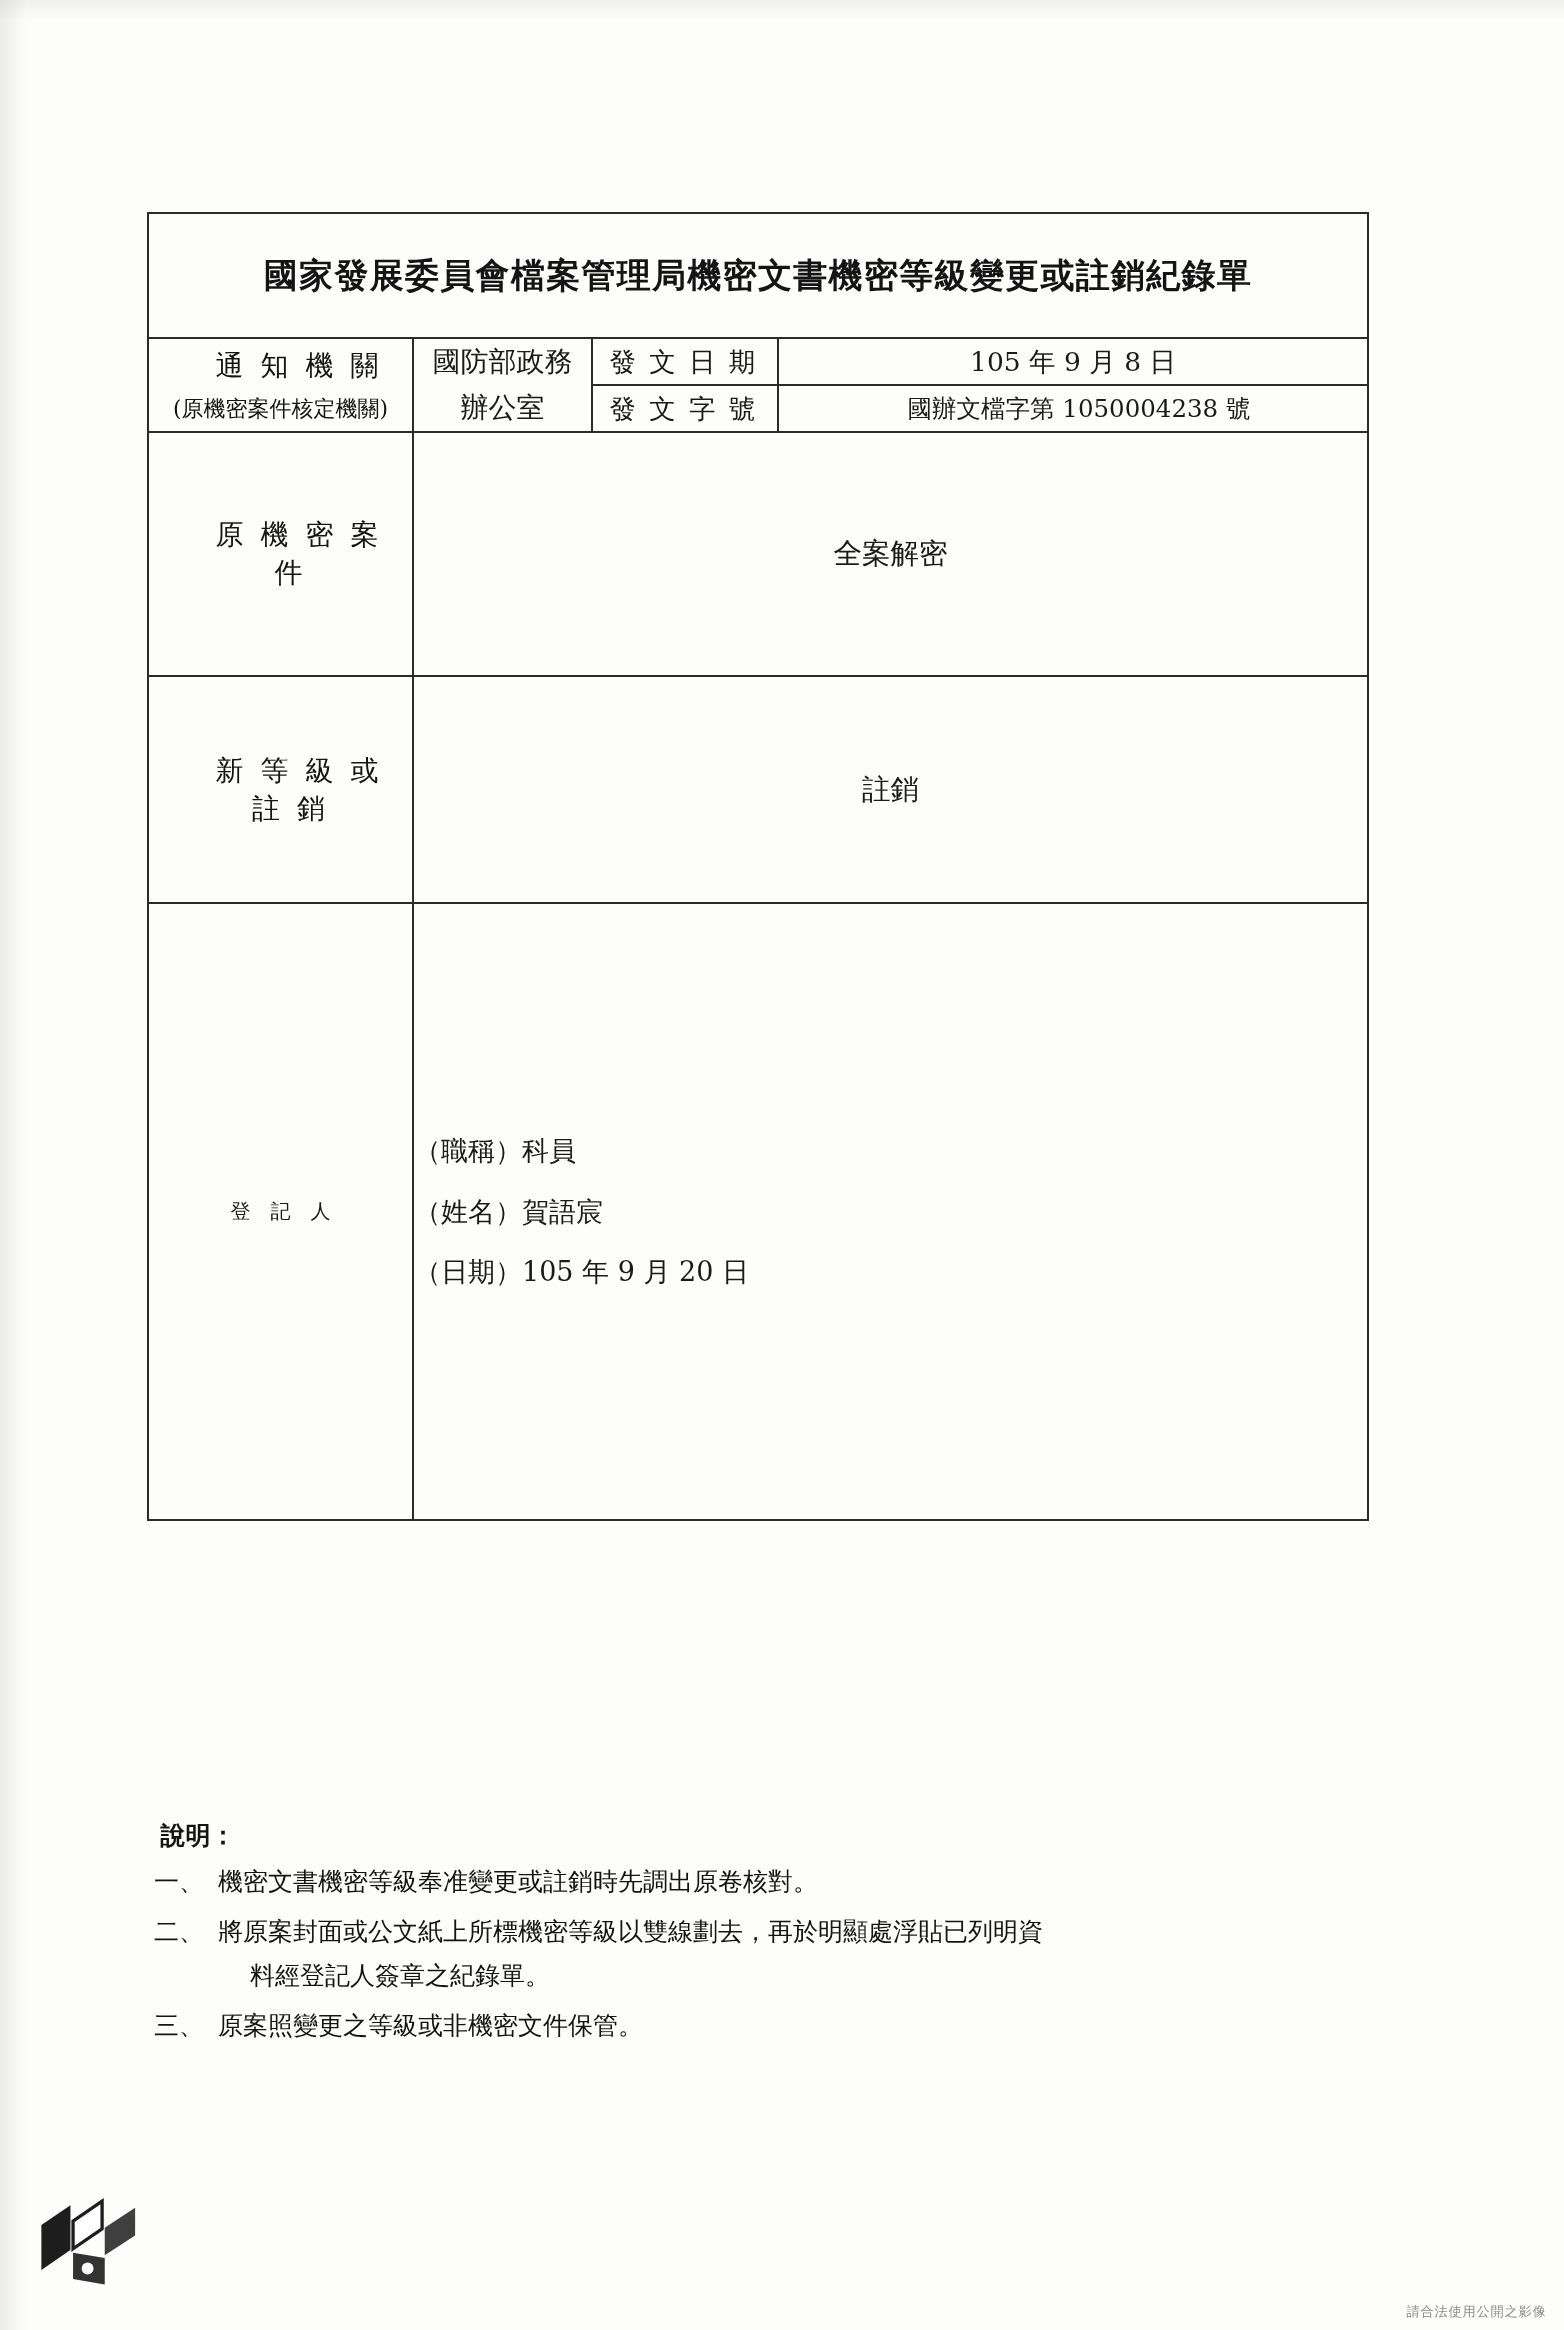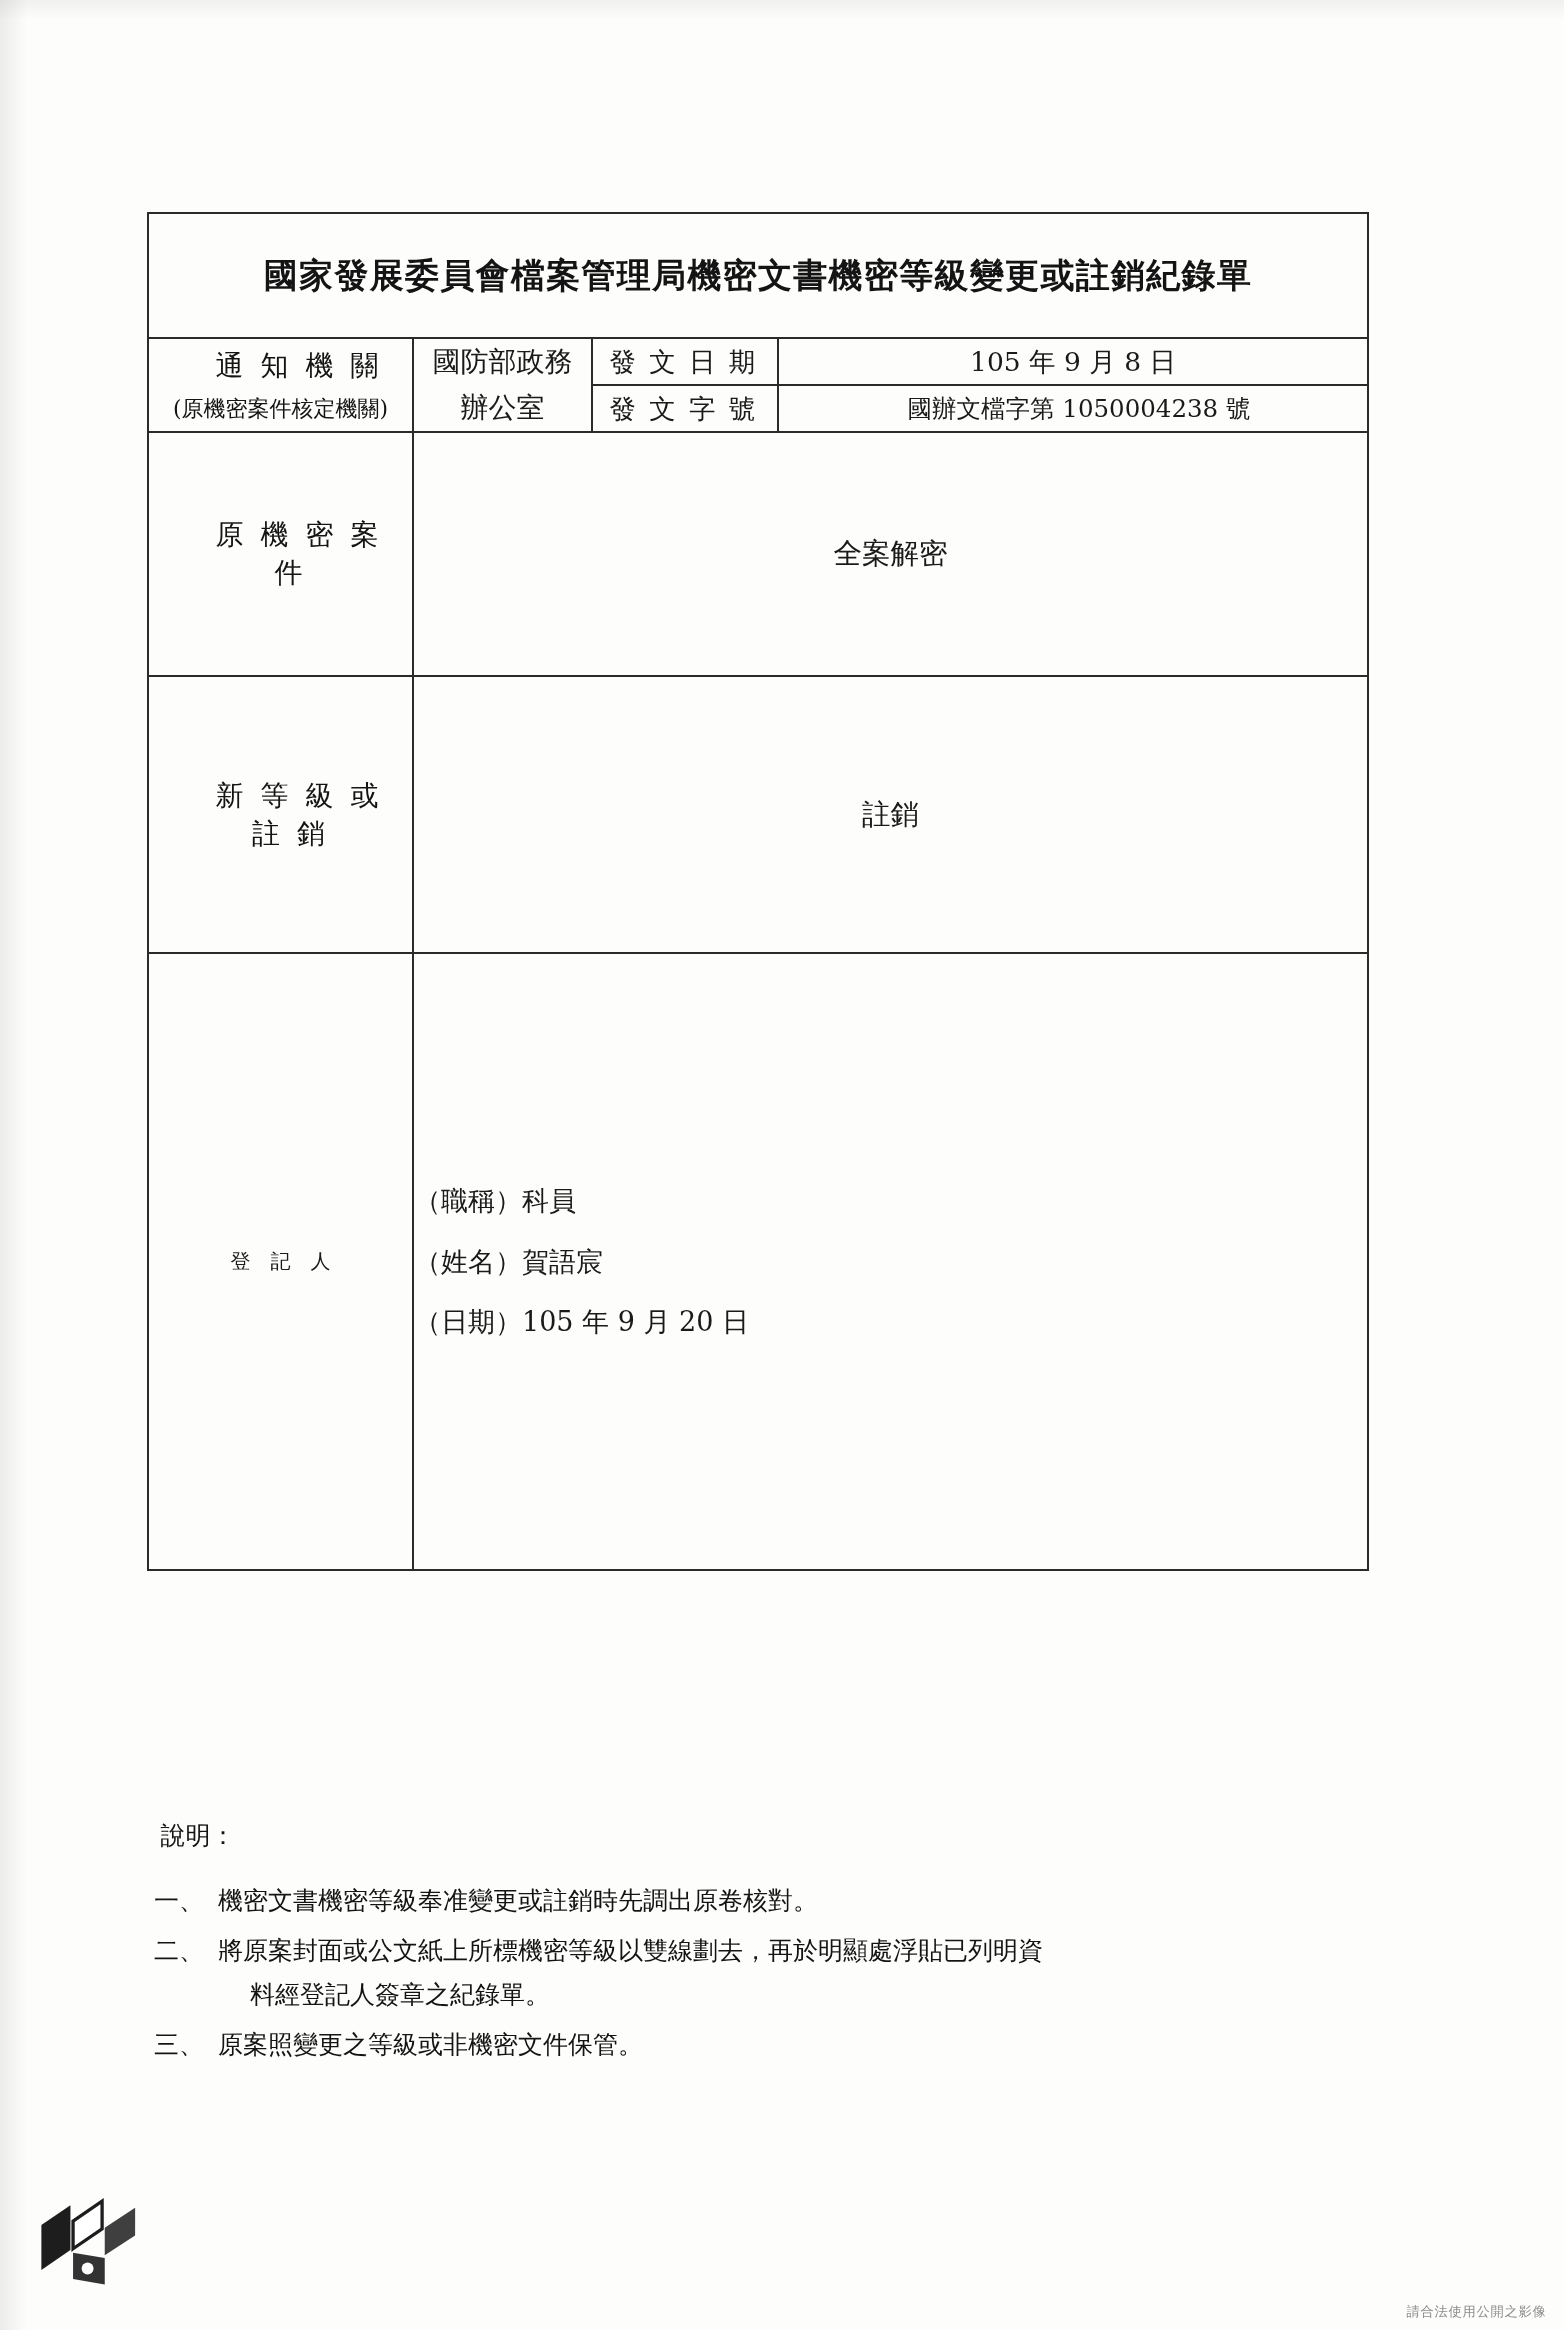--- a/index.html
+++ b/index.html
@@ -115,21 +115,21 @@
     font-size: 26.5px;
     padding: 14.6px 10.6px;
     white-space: nowrap;
   }
   .sub-val.small {
     font-size: 24.5px;
     padding-left: 12px;
   }
 
   .row-orig { height: 244px; }
-  .row-new { height: 277px; }
+  .row-new { height: 227px; }
   .row-reg { height: 617px; }
 
   .center-val {
     text-align: center;
     font-size: 28.5px;
   }
 
   .reg-lbl {
     vertical-align: top;
     text-align: center;
@@ -155,22 +155,23 @@
   .notes {
     position: absolute;
     left: 154px;
     top: 1814px;
     width: 1260px;
     font-size: 25px;
     line-height: 1.75;
     color: #141414;
   }
   .notes .note-title {
-    margin-bottom: 21px;
+    margin-bottom: 2px;
     padding-left: 6.6px;
+    font-weight: bold;
   }
   .note-item {
     display: flex;
     margin-bottom: 6.6px;
   }
   .note-num {
     width: 64px;
     flex: 0 0 64px;
     white-space: nowrap;
   }

